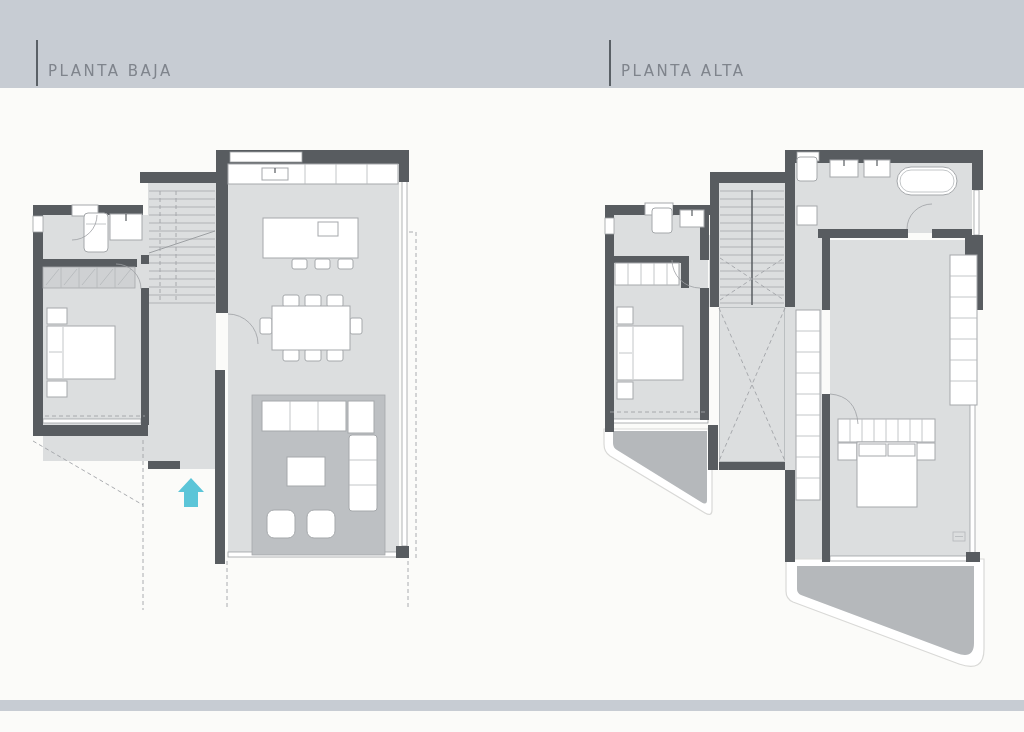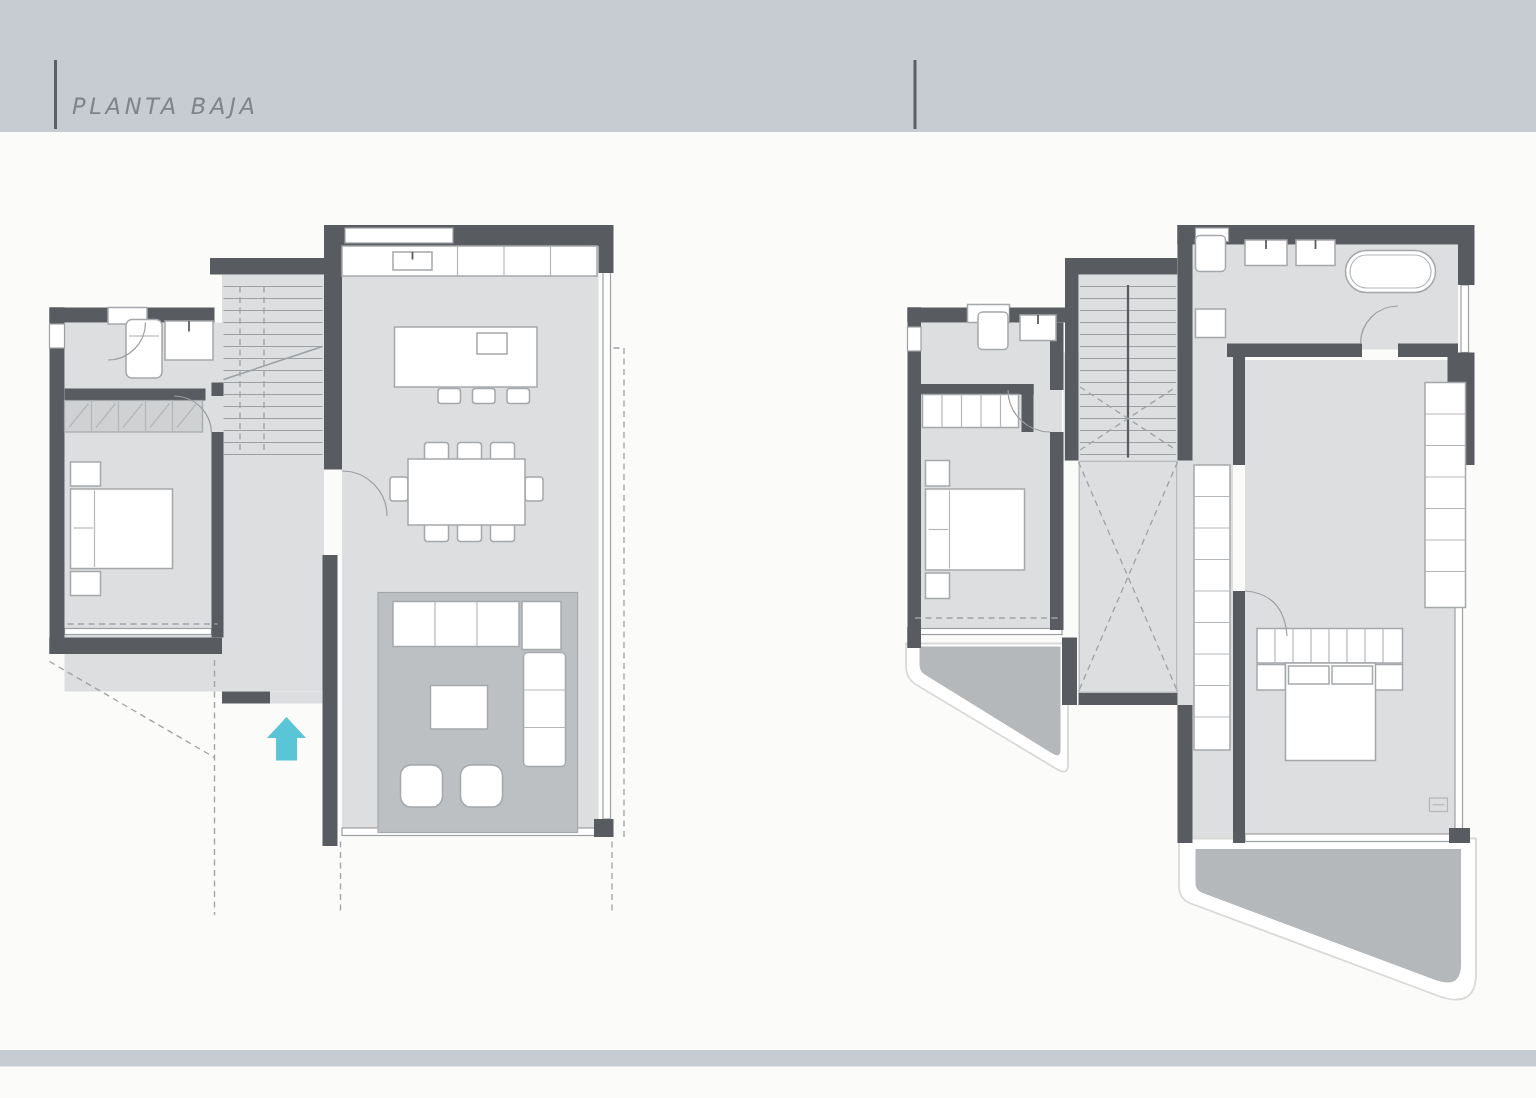--- a/index.html
+++ b/index.html
@@ -1,18 +1,18 @@
 <!DOCTYPE html>
 <html style="--page_bg: #fbfbf9; --band: #c7ccd3; --title_text: #7f848c; --title_bar: #5a6066; --wall: #585c60; --floor: #dcdedf; --rug: #bdc0c3; --terrace: #b5b8bb; --terrace_border: #ffffff; --furniture_fill: #ffffff; --furniture_stroke: #a5a8ab; --glass: #9da0a3; --dashed: #a0a3a7; --hatch: #cfd1d3; --entrance_arrow: #5bc5d8;"><head>
 <meta charset="utf-8">
 <style>
   html,body{margin:0;padding:0;}
   body{width:1024px;height:732px;overflow:hidden;background:var(--page_bg,#fbfbf9);
        font-family:"DejaVu Sans", sans-serif;position:relative;}
-  .stage{position:absolute;inset:0;width:1024px;height:732px;font-style:italic;}
+  .stage{position:absolute;inset:0;width:1024px;height:732px;}
   .band-top{position:absolute;left:0;top:0;width:1024px;height:88px;background:var(--band,#c7ccd3);}
   .band-bottom{position:absolute;left:0;top:700px;width:1024px;height:11px;background:var(--band,#c7ccd3);}
   .plan-title{position:absolute;top:38px;height:50px;display:flex;align-items:center;}
   .plan-title .accent-bar{display:inline-block;width:2px;height:46px;background:var(--title_bar,#5a6066);margin-right:10px;}
   .plan-title .label{font-size:15px;letter-spacing:2.5px;color:var(--title_text,#7f848c);
        padding-top:16px;white-space:nowrap;}
   .title-left{left:36px;}
   .title-right{left:609px;}
   svg.plan-canvas{position:absolute;left:0;top:0;}
   .wall{fill:var(--wall,#585c60);}
@@ -36,20 +36,21 @@
 
   <div class="band-top"></div>
 
   <div class="plan-title title-left">
     <span class="accent-bar"></span>
     <span class="label">PLANTA BAJA</span>
   </div>
 
   <div class="plan-title title-right">
     <span class="accent-bar"></span>
+    <span class="label">PLANTA ALTA</span>
   </div>
 
   <svg class="plan-canvas" width="1024" height="732" viewBox="0 0 1024 732">
 
     <g>
 
       <g>
         <rect class="floor" x="43" y="215" width="173" height="246"></rect>
         <rect class="floor" x="148" y="183" width="68" height="130"></rect>
         <rect class="floor" x="43" y="268" width="98" height="157"></rect>

